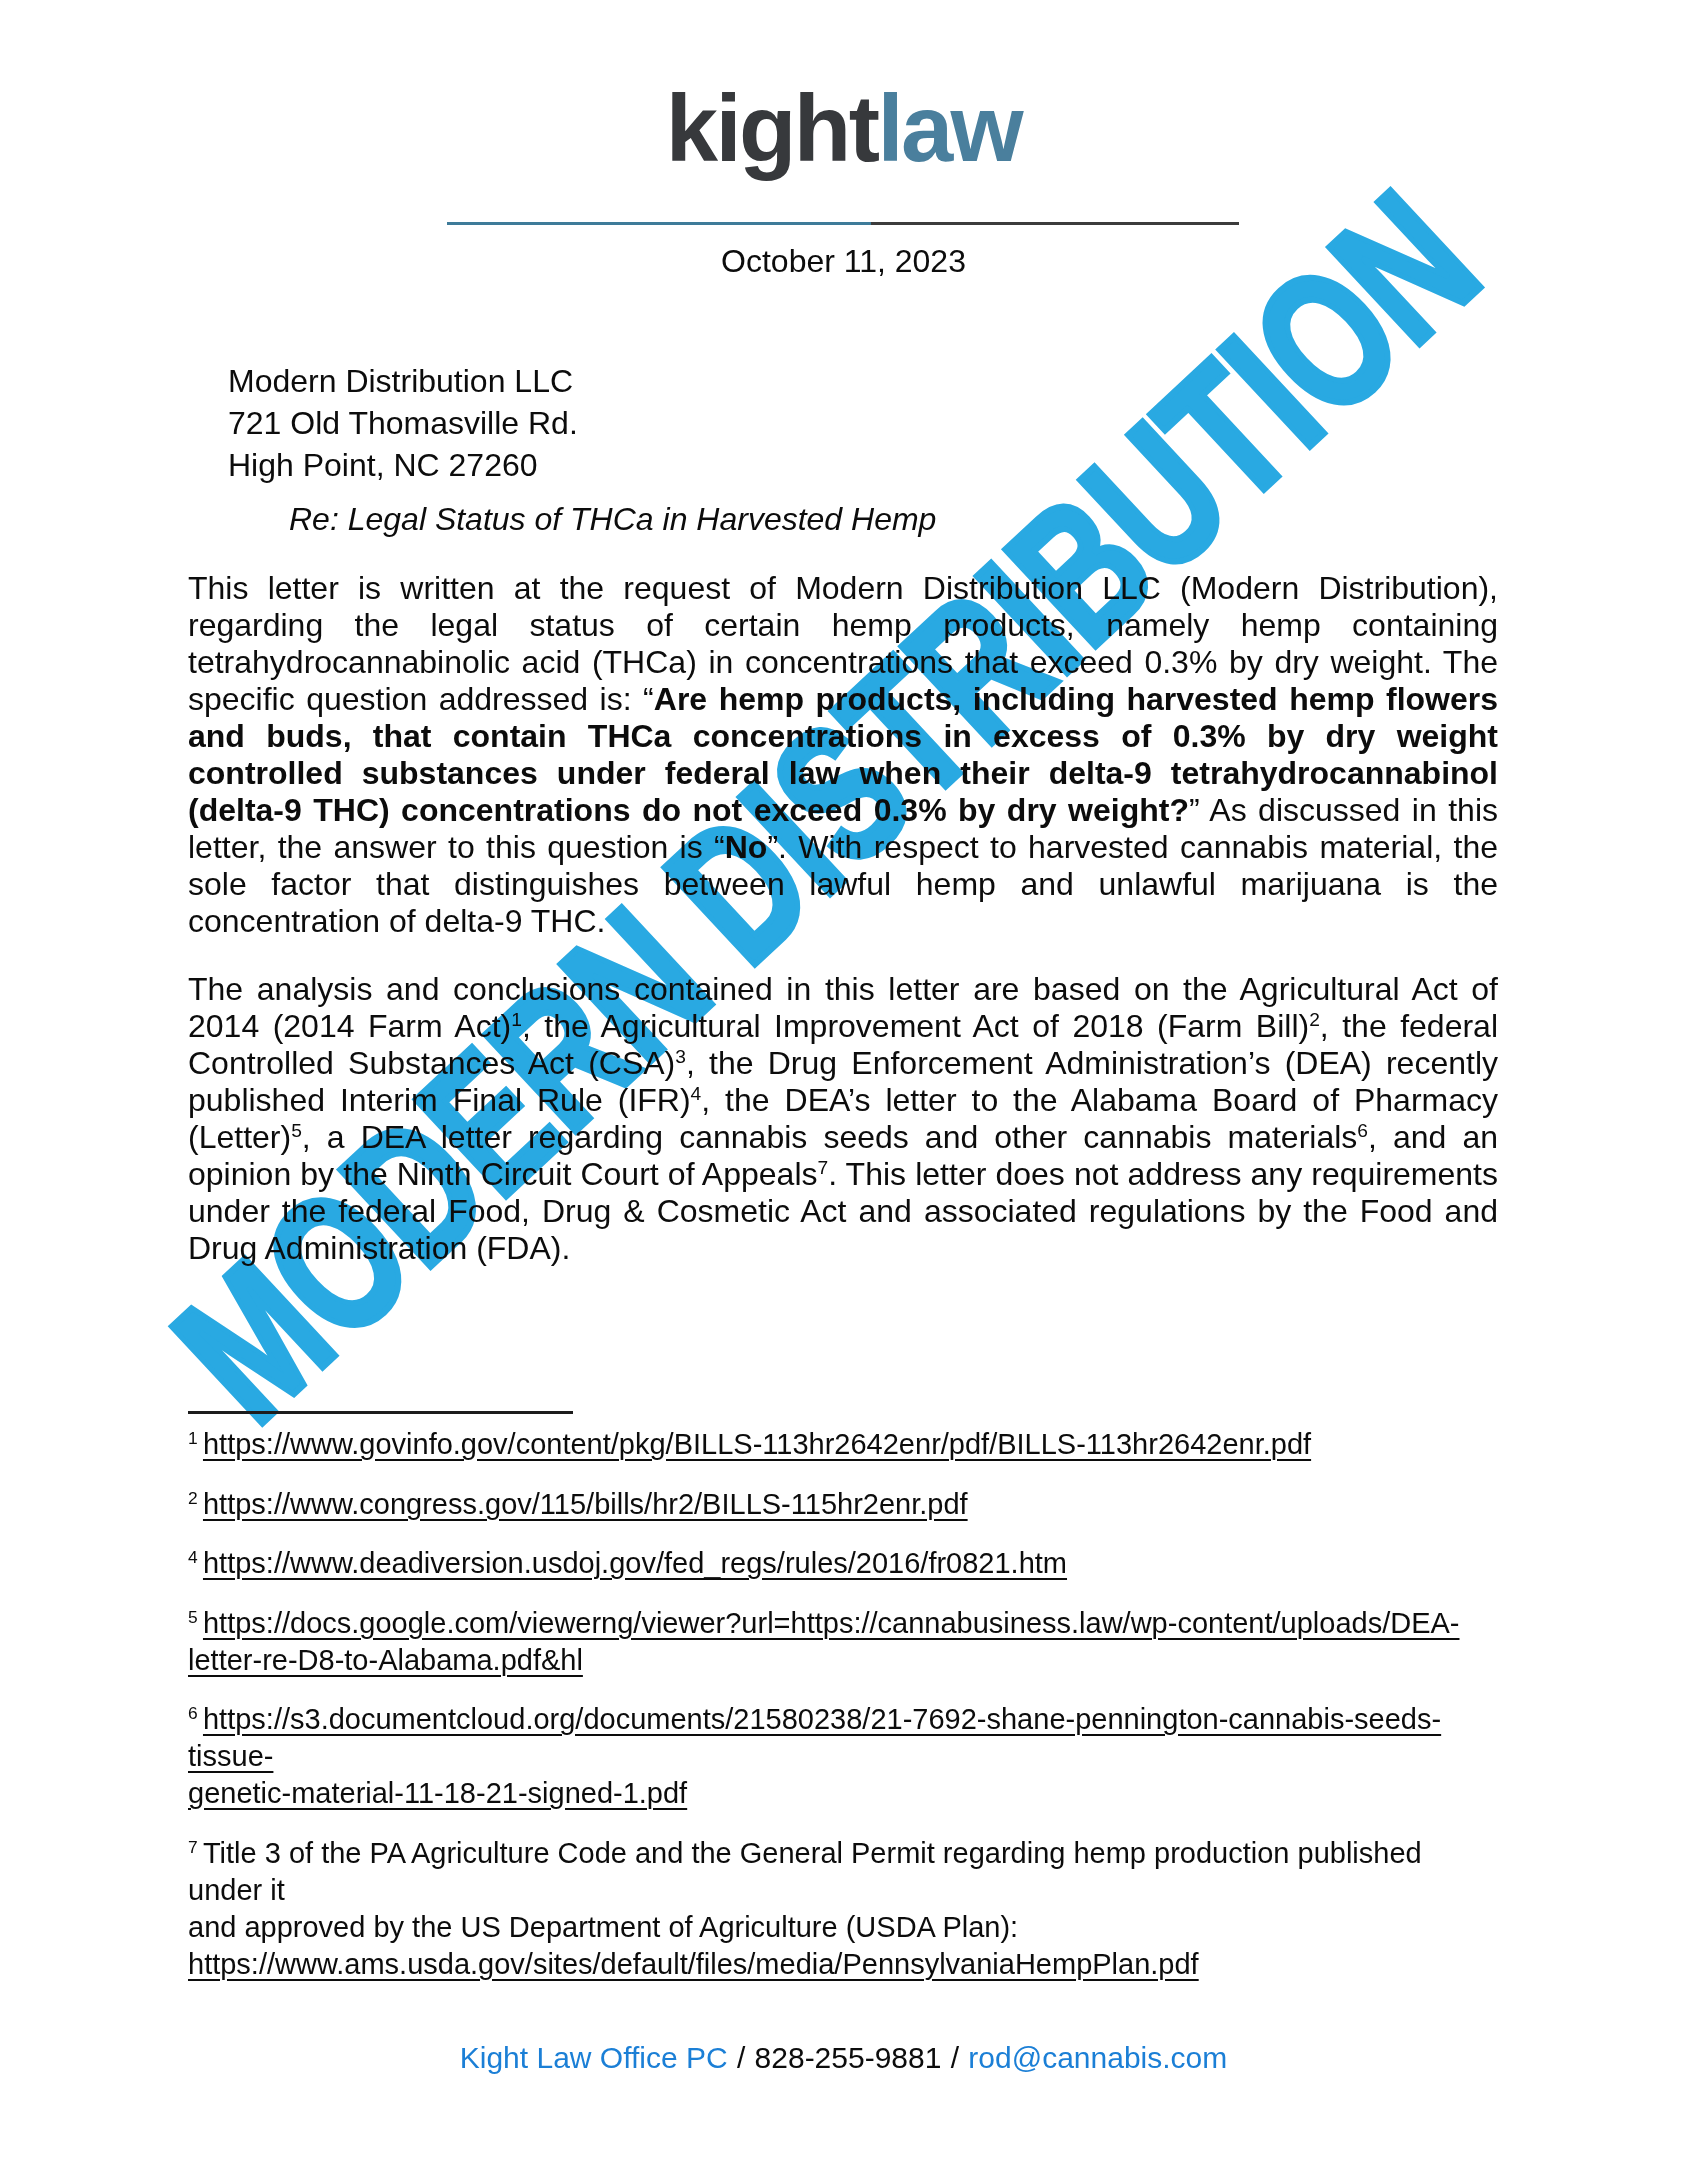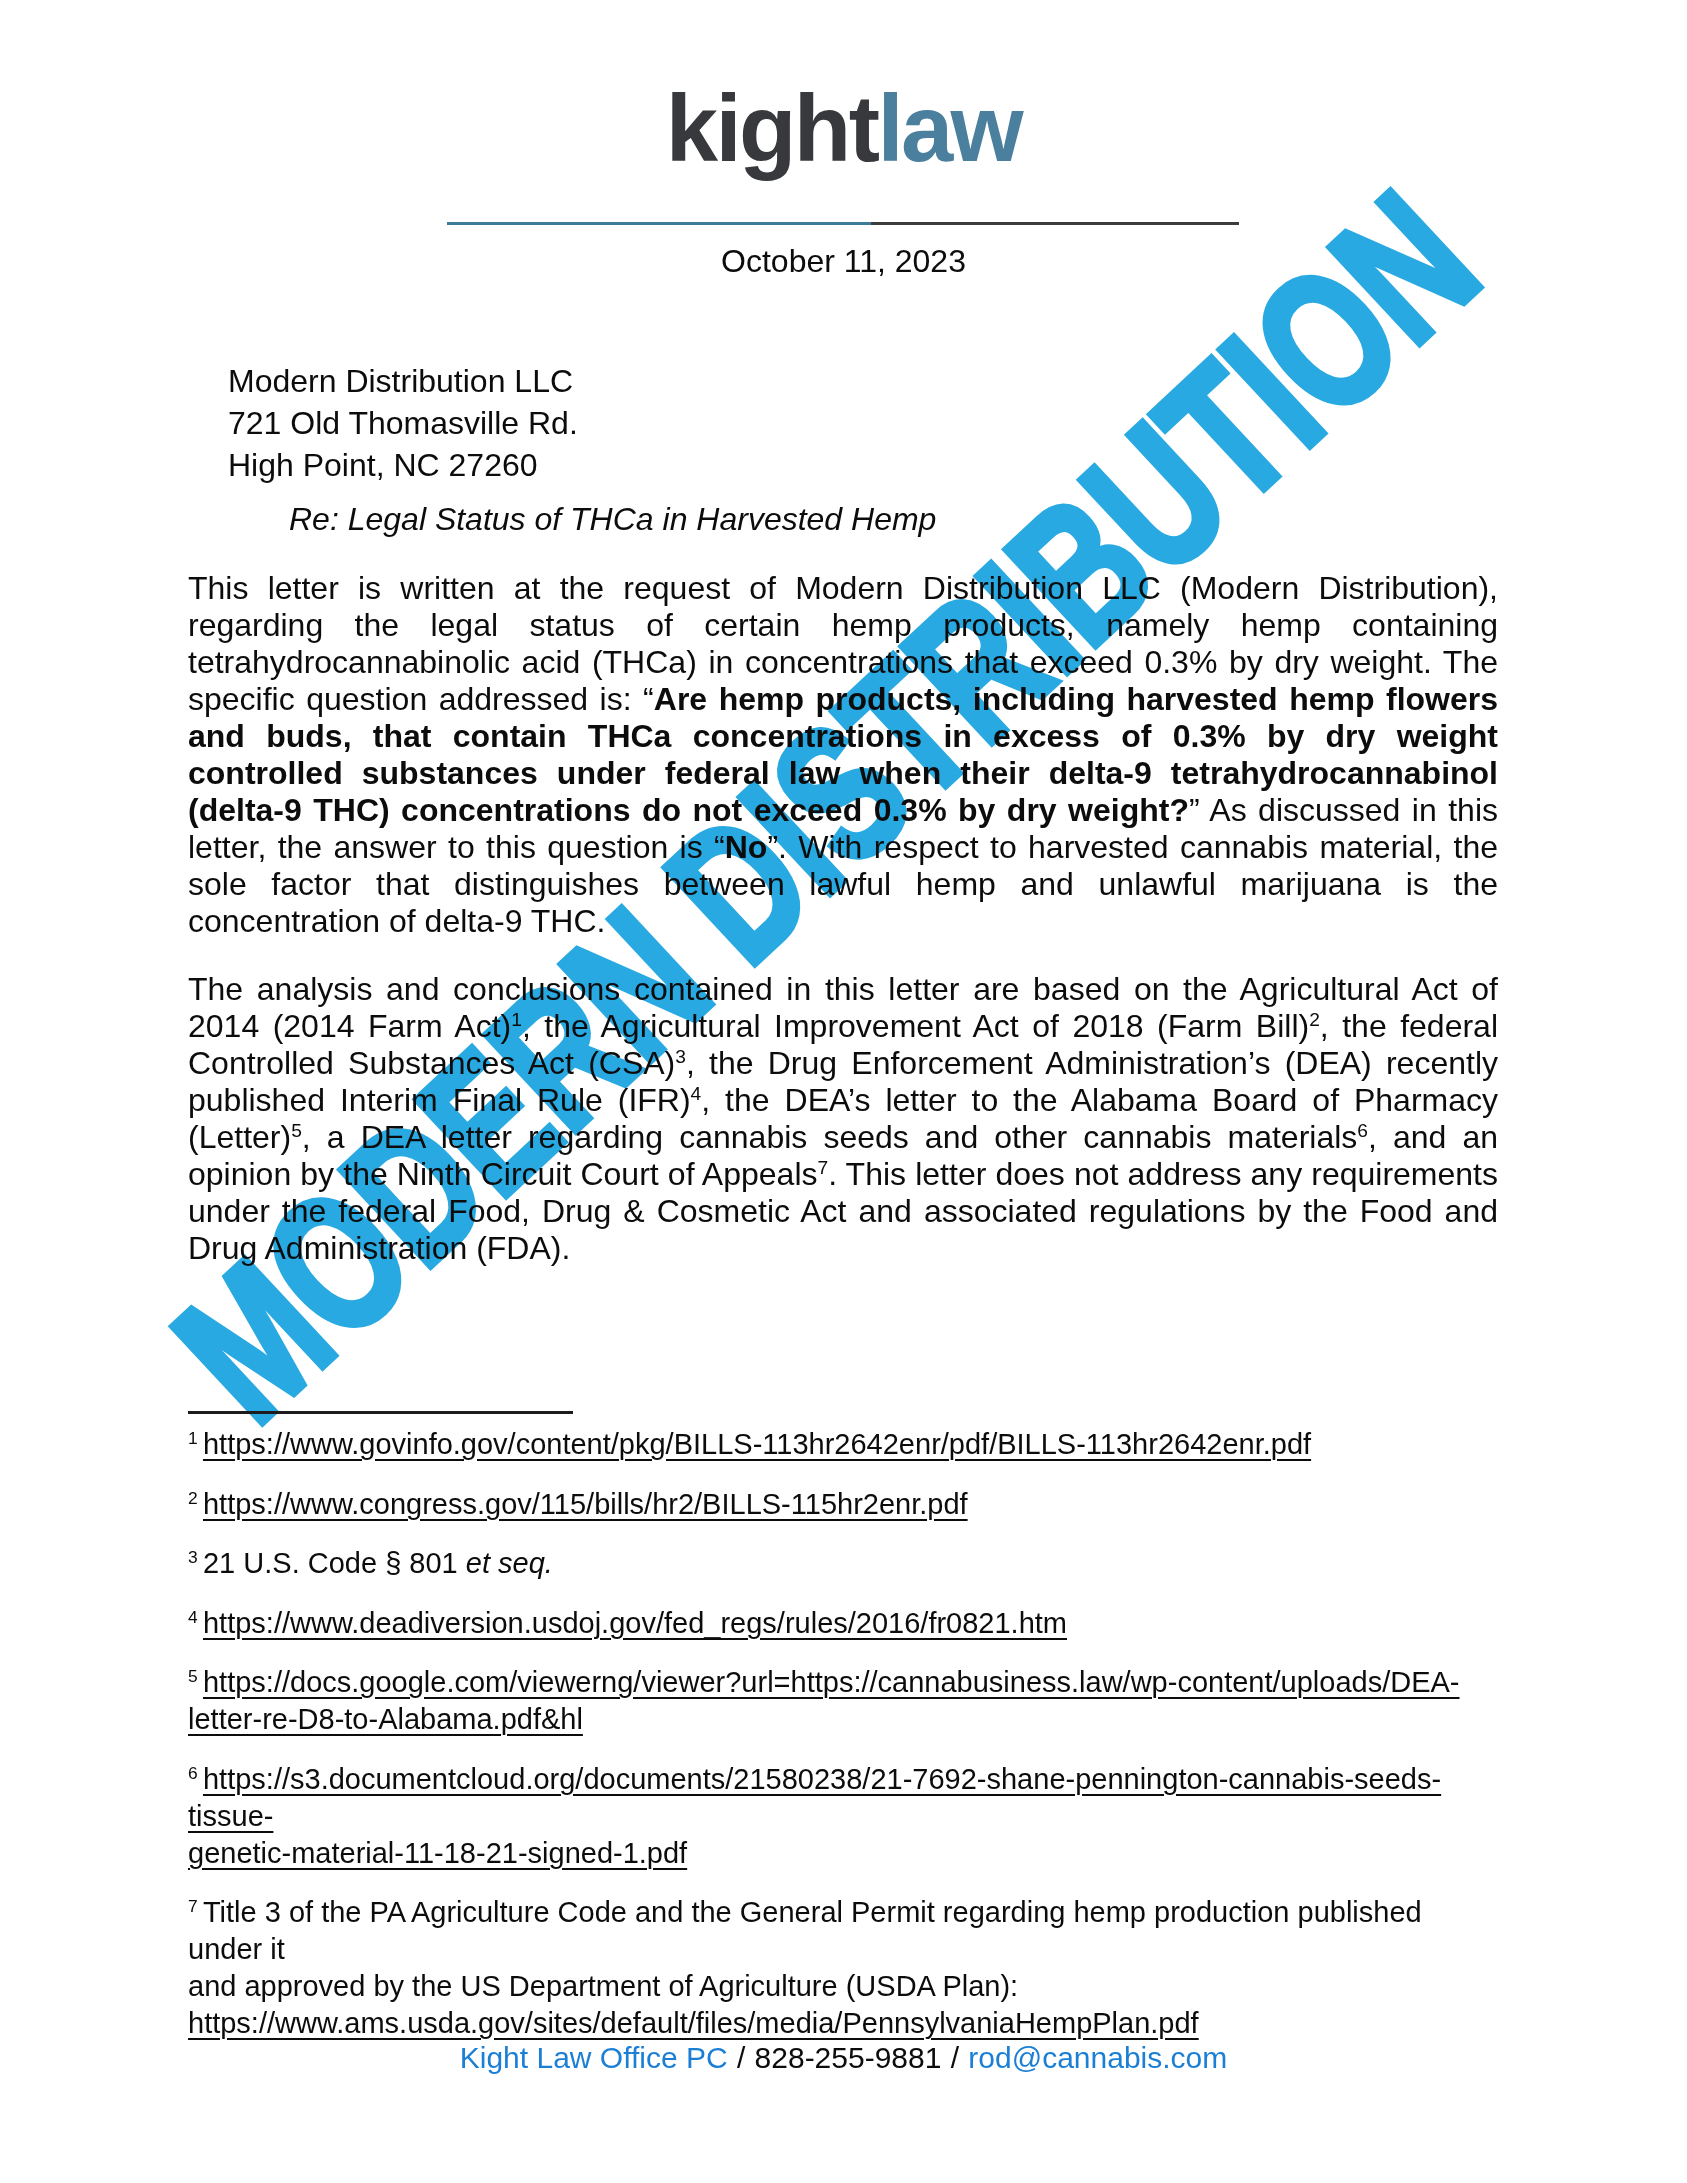--- a/index.html
+++ b/index.html
@@ -127,21 +127,20 @@
   <div class="layer body-text">
     <p><span>This letter is written at the request of Modern Distribution LLC (Modern Distribution), regarding the legal status of certain hemp products, namely hemp containing tetrahydrocannabinolic acid (THCa) in concentrations that exceed 0.3% by dry weight. The specific question addressed is: “</span><span style="font-weight: 700;">Are hemp products, including harvested hemp flowers and buds, that contain THCa concentrations in excess of 0.3% by dry weight controlled substances under federal law when their delta-9 tetrahydrocannabinol (delta-9 THC) concentrations do not exceed 0.3% by dry weight?</span><span>” As discussed in this letter, the answer to this question is “</span><span style="font-weight: 700;">No</span><span>”. With respect to harvested cannabis material, the sole factor that distinguishes between lawful hemp and unlawful marijuana is the concentration of delta-9 THC.</span></p>
     <p><span>The analysis and conclusions contained in this letter are based on the Agricultural Act of 2014 (2014 Farm Act)</span><sup>1</sup><span>, the Agricultural Improvement Act of 2018 (Farm Bill)</span><sup>2</sup><span>, the federal Controlled Substances Act (CSA)</span><sup>3</sup><span>, the Drug Enforcement Administration’s (DEA) recently published Interim Final Rule (IFR)</span><sup>4</sup><span>, the DEA’s letter to the Alabama Board of Pharmacy (Letter)</span><sup>5</sup><span>, a DEA letter regarding cannabis seeds and other cannabis materials</span><sup>6</sup><span>, and an opinion by the Ninth Circuit Court of Appeals</span><sup>7</sup><span>. This letter does not address any requirements under the federal Food, Drug &amp; Cosmetic Act and associated regulations by the Food and Drug Administration (FDA).</span></p>
   </div>
 
   <div class="layer fn-sep"></div>
 
   <div class="layer footnotes">
       <div class="fn"><sup class="fnnum">1</sup><span class="u">https://www.govinfo.gov/content/pkg/BILLS-113hr2642enr/pdf/BILLS-113hr2642enr.pdf</span></div>
       <div class="fn"><sup class="fnnum">2</sup><span class="u">https://www.congress.gov/115/bills/hr2/BILLS-115hr2enr.pdf</span></div>
-      <div class="fn"><sup class="fnnum">3</sup><span>21 U.S. Code § 801 </span><span style="font-style: italic;">et seq.</span></div>
       <div class="fn"><sup class="fnnum">4</sup><span class="u">https://www.deadiversion.usdoj.gov/fed_regs/rules/2016/fr0821.htm</span></div>
       <div class="fn"><sup class="fnnum">5</sup><span class="u">https://docs.google.com/viewerng/viewer?url=https://cannabusiness.law/wp-content/uploads/DEA-</span><br><span class="u">letter-re-D8-to-Alabama.pdf&amp;hl</span></div>
       <div class="fn"><sup class="fnnum">6</sup><span class="u">https://s3.documentcloud.org/documents/21580238/21-7692-shane-pennington-cannabis-seeds-tissue-</span><br><span class="u">genetic-material-11-18-21-signed-1.pdf</span></div>
       <div class="fn"><sup class="fnnum">7</sup><span>Title 3 of the PA Agriculture Code and the General Permit regarding hemp production published under it</span><br><span>and approved by the US Department of Agriculture (USDA Plan):</span><br><span class="u">https://www.ams.usda.gov/sites/default/files/media/PennsylvaniaHempPlan.pdf</span></div>
     </div>
 
   <div class="layer page-footer">
     <div>
       <span class="blue">Kight Law Office PC</span><span class="sep">/</span><span>828-255-9881</span><span class="sep">/</span><span class="blue">rod@cannabis.com</span>
     </div>

